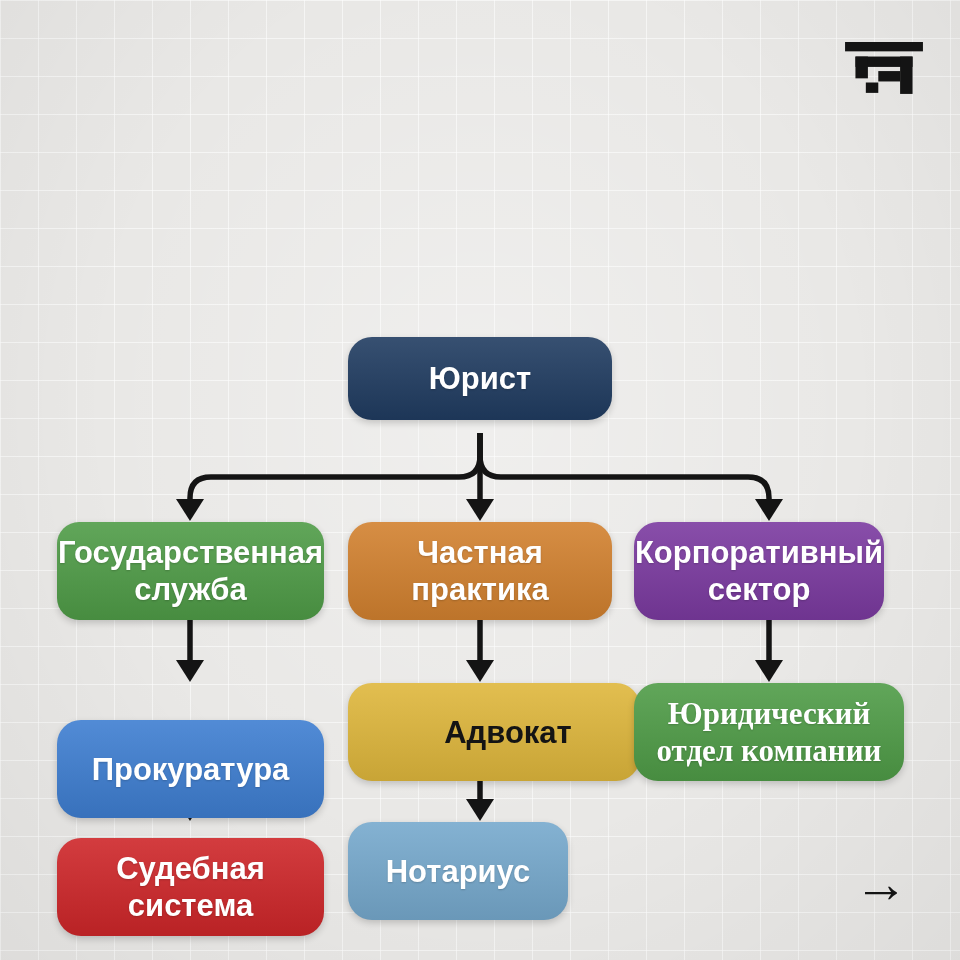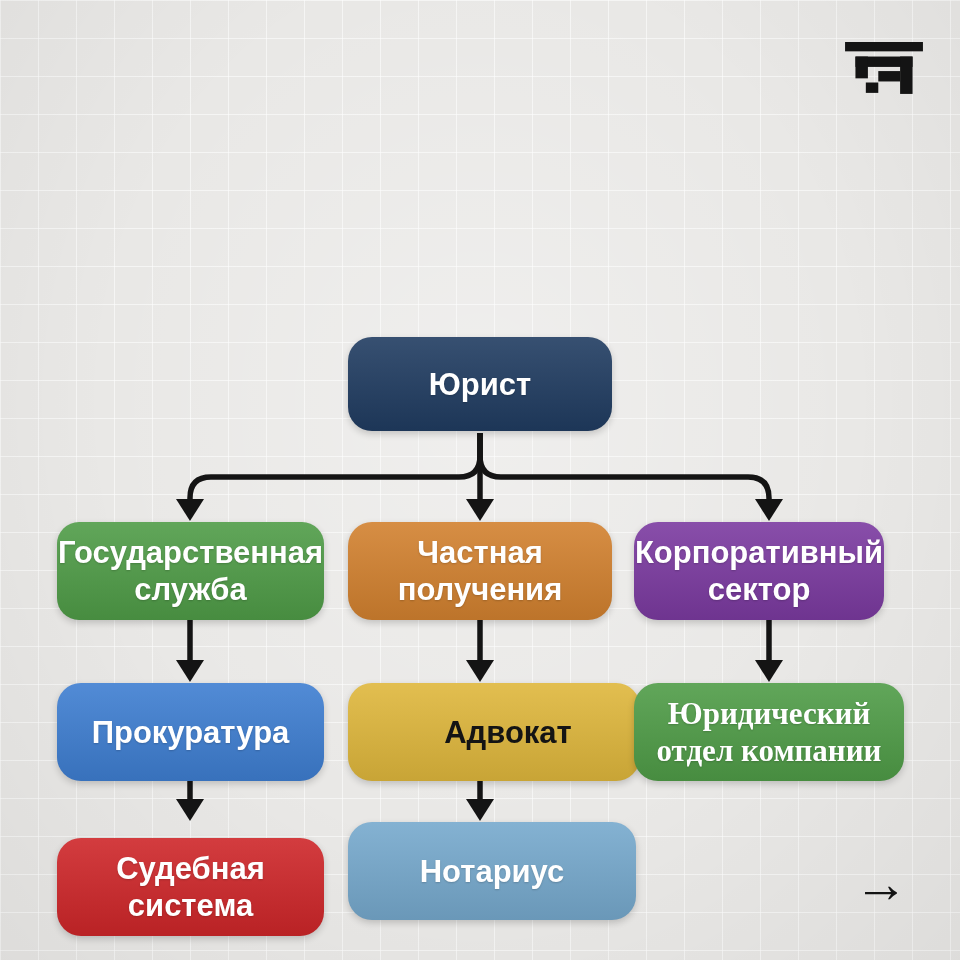--- a/index.html
+++ b/index.html
@@ -27,29 +27,29 @@
     display:flex;align-items:center;justify-content:center;
     border-radius:24px;
     box-shadow:0 3px 7px rgba(0,0,0,0.18);
     background-image:linear-gradient(rgba(255,255,255,0.10), rgba(0,0,0,0.10));
   }
   .node-label{
     font-size:31px;line-height:37px;font-weight:bold;
     text-align:center;white-space:pre-line;
     text-shadow:0 1px 2px rgba(0,0,0,0.18);
   }
-  .n-jurist   {left:348px;top:337px;width:264px;height:94px;}
+  .n-jurist   {left:348px;top:337px;width:264px;height:83px;}
   .n-gos      {left:57px; top:522px;width:267px;height:98px;}
   .n-chast    {left:348px;top:522px;width:264px;height:98px;}
   .n-korp     {left:634px;top:522px;width:250px;height:98px;}
-  .n-prok     {left:57px; top:683px;width:267px;height:98px;}
+  .n-prok     {left:57px; top:720px;width:267px;height:98px;}
   .n-advokat  {left:348px;top:683px;width:264px;height:98px;padding-left:28px;}
   .n-jurotdel {left:634px;top:683px;width:270px;height:98px;}
   .n-sud      {left:57px; top:822px;width:267px;height:98px;}
-  .n-notarius {left:348px;top:822px;width:288px;height:98px;}
+  .n-notarius {left:348px;top:822px;width:220px;height:98px;}
   .connectors{position:absolute;left:0;top:0;width:960px;height:960px;pointer-events:none;}
   .next-arrow{
     position:absolute;left:854px;top:856px;
     font-size:54px;line-height:54px;font-weight:bold;color:#141414;
     cursor:pointer;user-select:none;
   }
 </style>
 </head>
 <body>
 
@@ -94,21 +94,21 @@
     <span class="node-label" style="color: rgb(255, 255, 255);">Юрист</span>
   </div>
 
   <div class="node n-gos" style="background-color: rgb(79, 156, 71); border-radius: 22px;">
     <span class="node-label" style="color: rgb(255, 255, 255);">Государственная
 служба</span>
   </div>
 
   <div class="node n-chast" style="background-color: rgb(210, 129, 47);">
     <span class="node-label" style="color: rgb(255, 255, 255);">Частная
-получения</span>
+практика</span>
   </div>
 
   <div class="node n-korp" style="background-color: rgb(123, 58, 160);">
     <span class="node-label" style="color: rgb(255, 255, 255);">Корпоративный
 сектор</span>
   </div>
 
   <div class="node n-prok" style="background-color: rgb(62, 126, 209);">
     <span class="node-label" style="color: rgb(255, 255, 255);">Прокуратура</span>
   </div>

